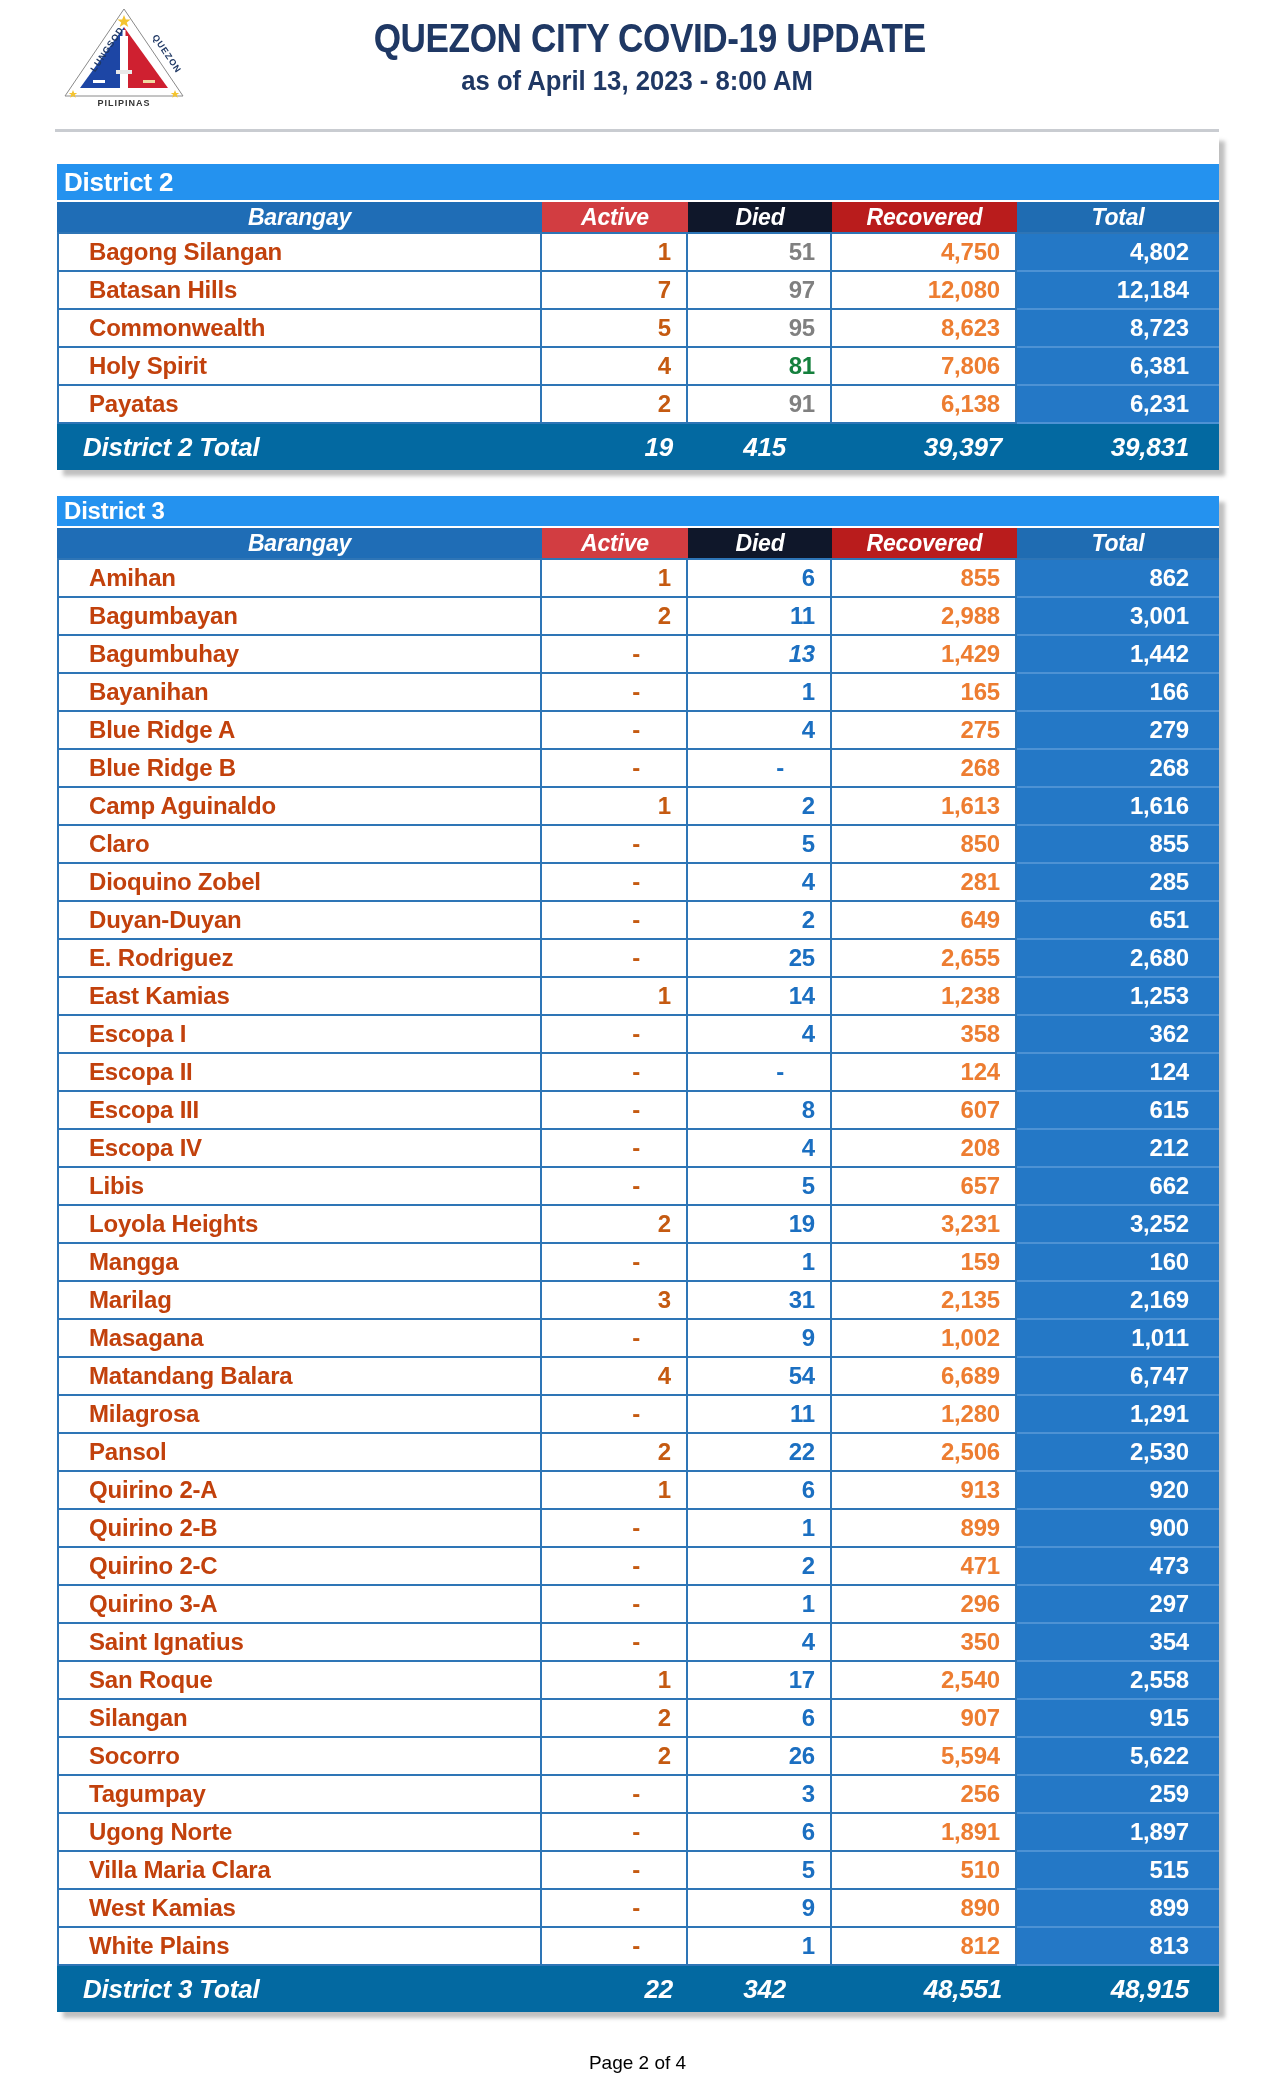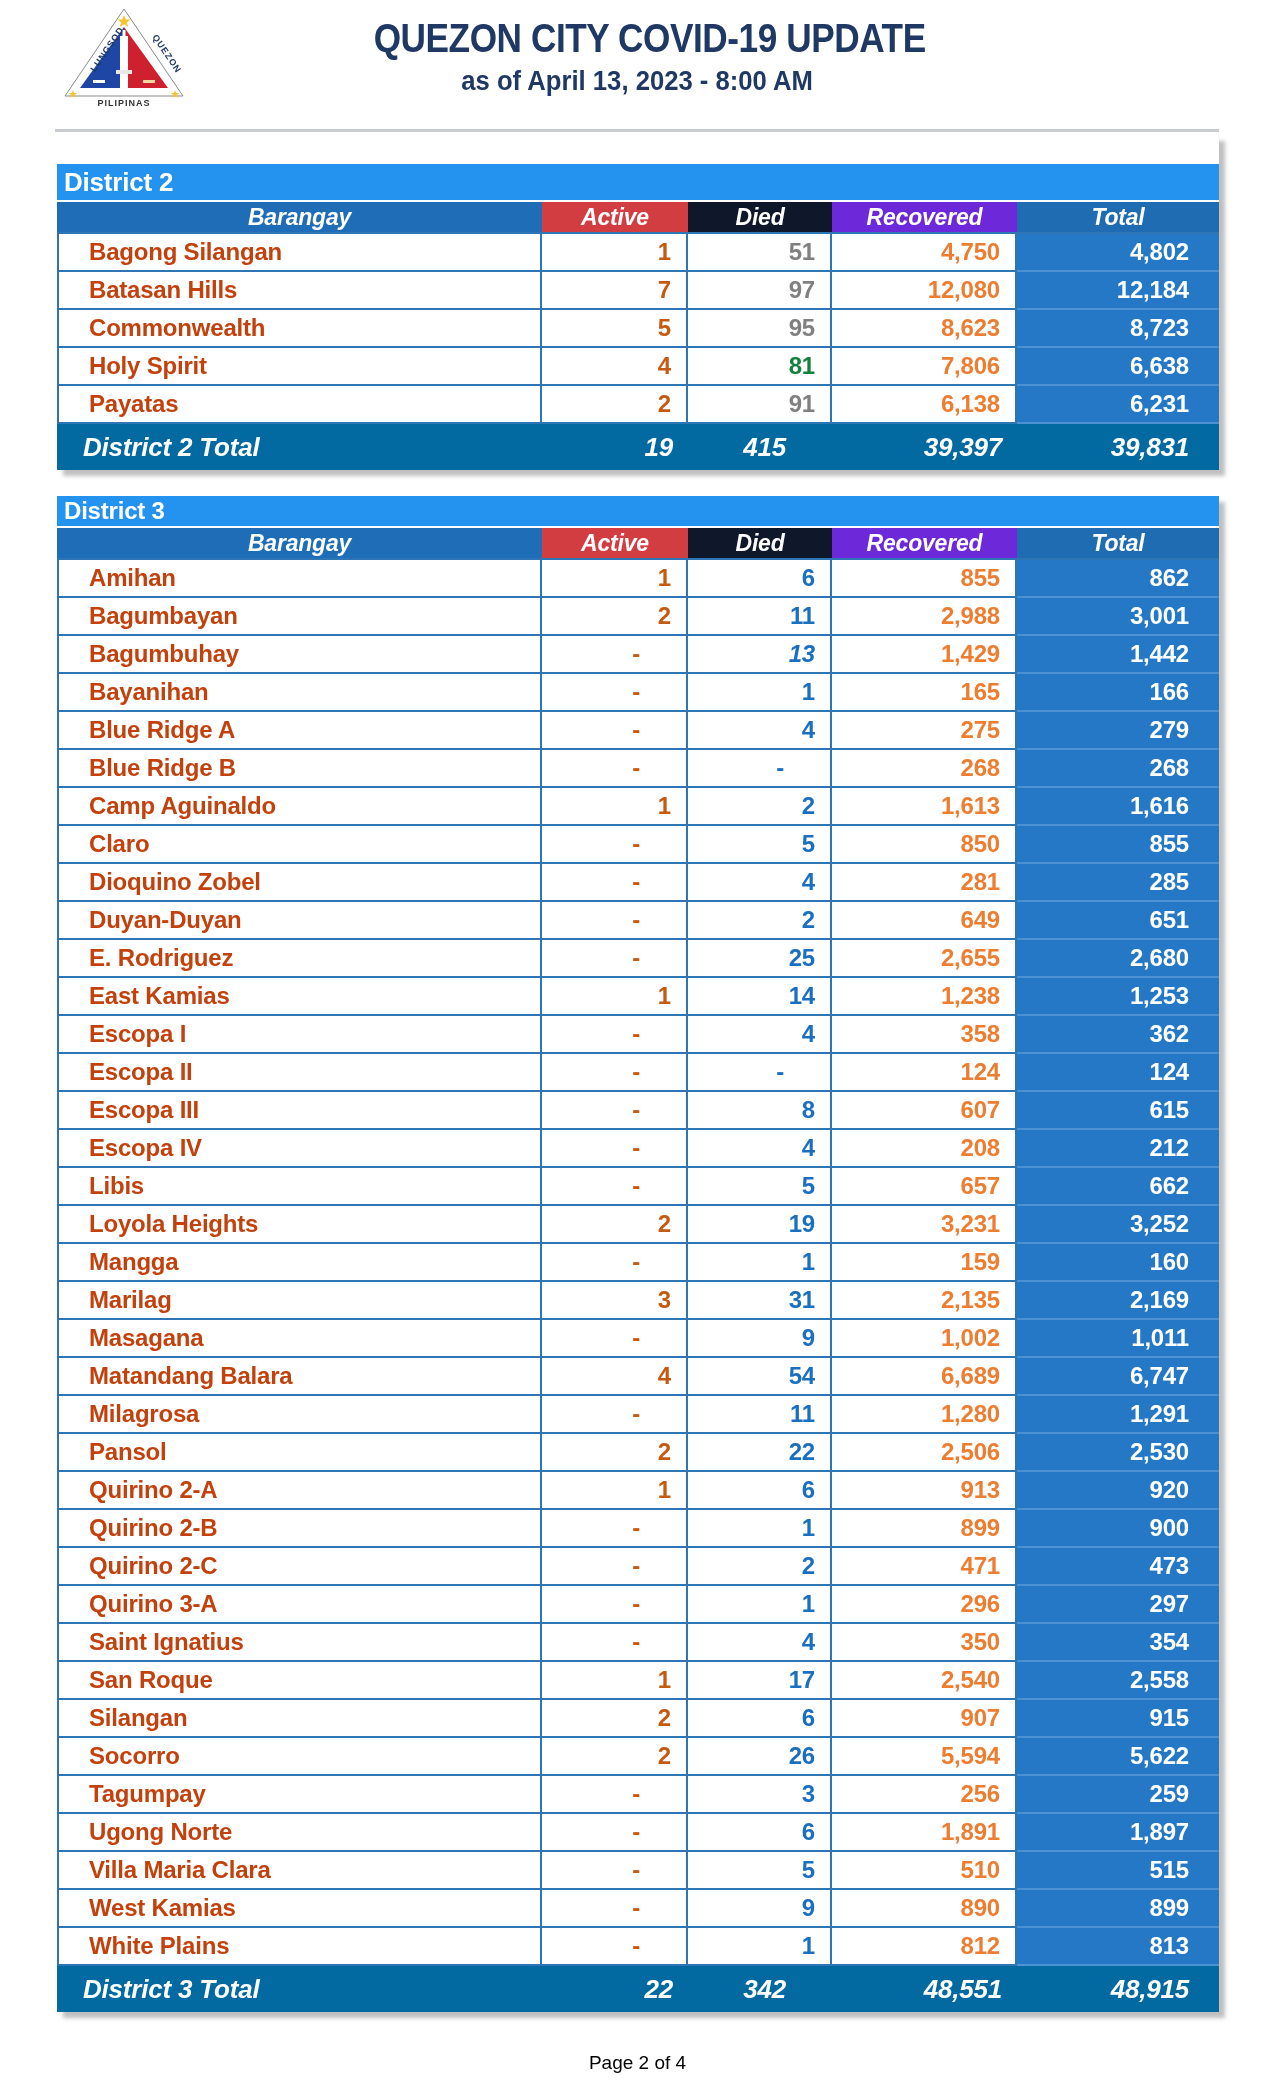--- a/index.html
+++ b/index.html
@@ -55,21 +55,21 @@
     grid-template-columns:485px 146px 144px 185px 202px;
   }
   .thead{height:32px; border-bottom:2px solid #2e75b6; box-sizing:border-box;}
   .th{
     color:#ffffff; font-weight:bold; font-style:italic; font-size:23px;
     display:flex; align-items:center; justify-content:center;
   }
   .th-barangay{background:#1f6db6;}
   .th-active{background:#d23d41;}
   .th-died{background:#0f172a;}
-  .th-recovered{background:#6d28d9;}
+  .th-recovered{background:#b91c1c;}
   .th-total{background:#1f6cb2;}
 
   .tr{height:38px; background:#ffffff;}
   #district-2-table .tr{height:38px;}
   .cell{
     display:flex; align-items:center; box-sizing:border-box;
     border-bottom:2px solid #2e75b6; border-right:2px solid #2e75b6;
     font-weight:bold; font-size:24px; overflow:hidden;
   }
   .cell:first-child{border-left:2px solid #2e75b6;}
@@ -166,21 +166,21 @@
           <div class="cell num active-cell">5</div>
           <div class="cell num died-cell" style="color: rgb(128, 128, 128);">95</div>
           <div class="cell num recovered-cell">8,623</div>
           <div class="cell num total-col">8,723</div>
         </div>
         <div class="tr">
           <div class="cell name-cell">Holy Spirit</div>
           <div class="cell num active-cell">4</div>
           <div class="cell num died-cell" style="color: #15803d;">81</div>
           <div class="cell num recovered-cell">7,806</div>
-          <div class="cell num total-col">6,638</div>
+          <div class="cell num total-col">6,381</div>
         </div>
         <div class="tr">
           <div class="cell name-cell">Payatas</div>
           <div class="cell num active-cell">2</div>
           <div class="cell num died-cell" style="color: rgb(128, 128, 128);">91</div>
           <div class="cell num recovered-cell">6,138</div>
           <div class="cell num total-col">6,231</div>
         </div>
       </div>
     <div class="total-row">

